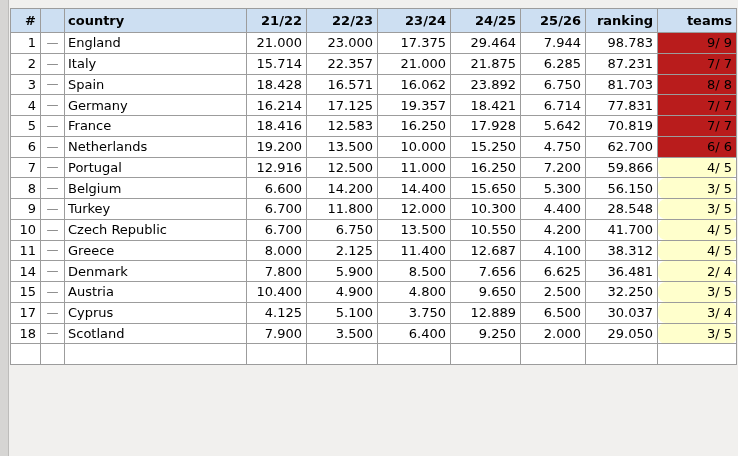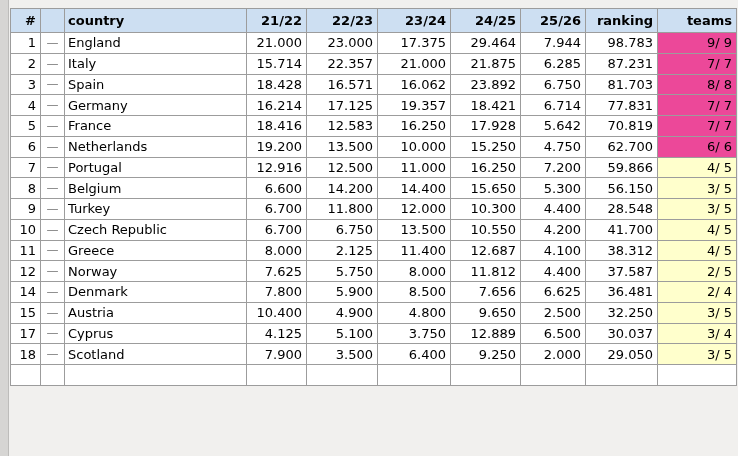--- a/index.html
+++ b/index.html
@@ -21,22 +21,22 @@
     font-size:13px; color:#000;
     padding:0 4px;
     white-space:nowrap; overflow:hidden;
     box-sizing:border-box;
   }
   th { background:#cddff2; font-weight:bold; height:24px; }
   td { height:20.75px; }
   .num { text-align:right; }
   .country { text-align:left; padding-left:3px;margin-left:20px; }
   .move { text-align:center; color:#828282; font-size:12px; }
-  .teams-green { background:#ec4899; }
-  .teams-yellow { background:#ffffcc; }
+  .teams-green { background:#b91c1c; }
+  .teams-yellow { background:#ffffcc;border-radius:8px; }
   col.c-rank    { width:30px; }
   col.c-move    { width:24px; }
   col.c-country { width:182px; }
   col.c-s1      { width:60px; }
   col.c-s2      { width:71px; }
   col.c-s3      { width:73px; }
   col.c-s4      { width:70px; }
   col.c-s5      { width:65px; }
   col.c-ranking { width:72px; }
   col.c-teams   { width:79px; }
@@ -201,32 +201,20 @@
           <td class="country">Greece</td>
           <td class="num">8.000</td>
           <td class="num">2.125</td>
           <td class="num">11.400</td>
           <td class="num">12.687</td>
           <td class="num">4.100</td>
           <td class="num">38.312</td>
           <td class="num teams-yellow">4/ 5</td>
         </tr>
         <tr>
-          <td class="num">12</td>
-          <td class="move">—</td>
-          <td class="country">Norway</td>
-          <td class="num">7.625</td>
-          <td class="num">5.750</td>
-          <td class="num">8.000</td>
-          <td class="num">11.812</td>
-          <td class="num">4.400</td>
-          <td class="num">37.587</td>
-          <td class="num teams-yellow">2/ 5</td>
-        </tr>
-        <tr>
           <td class="num">14</td>
           <td class="move">—</td>
           <td class="country">Denmark</td>
           <td class="num">7.800</td>
           <td class="num">5.900</td>
           <td class="num">8.500</td>
           <td class="num">7.656</td>
           <td class="num">6.625</td>
           <td class="num">36.481</td>
           <td class="num teams-yellow">2/ 4</td>

